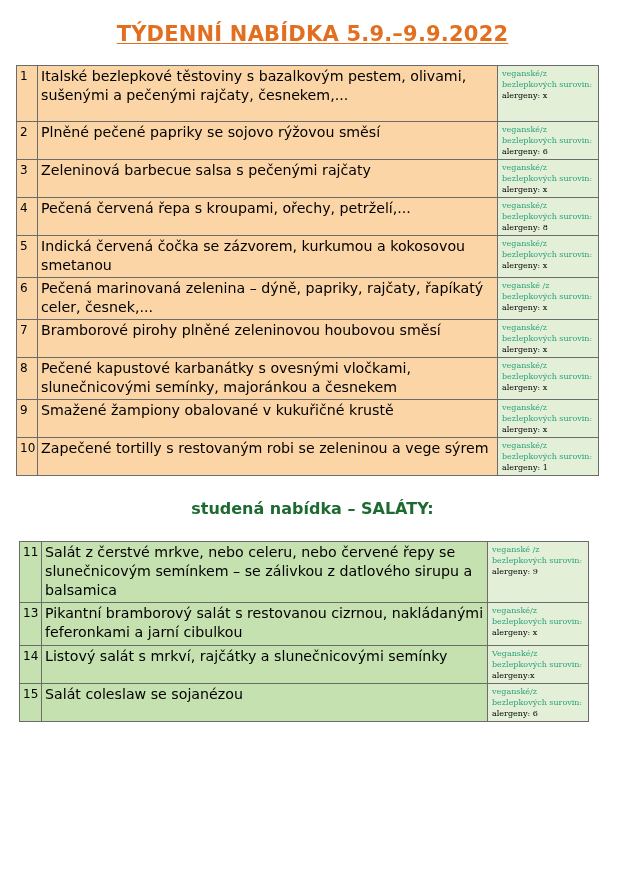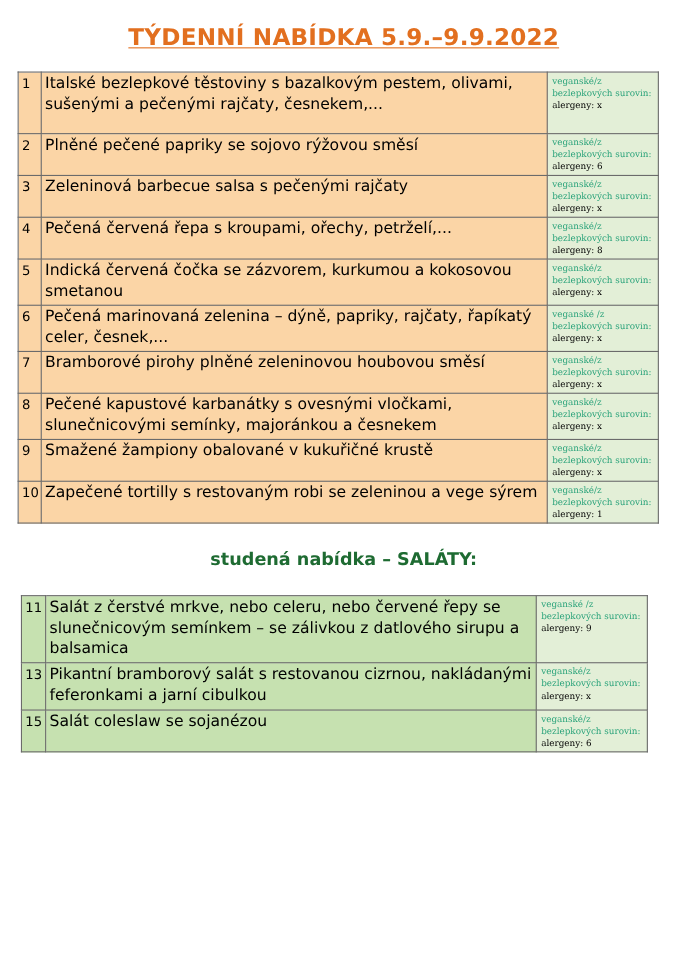--- a/index.html
+++ b/index.html
@@ -144,20 +144,28 @@
       </tr>
       <tr style="height: 43px;">
         <td class="num">13</td>
         <td class="dish">Pikantní bramborový salát s restovanou cizrnou, nakládanými feferonkami a jarní cibulkou</td>
         <td class="info">
           <span class="veg">veganské/z bezlepkových surovin:</span>
           <span class="al">alergeny: x</span>
         </td>
       </tr>
       <tr style="height: 36px;">
+        <td class="num">14</td>
+        <td class="dish">Listový salát s mrkví, rajčátky a slunečnicovými semínky</td>
+        <td class="info">
+          <span class="veg">Veganské/z bezlepkových surovin:</span>
+          <span class="al">alergeny:x</span>
+        </td>
+      </tr>
+      <tr style="height: 36px;">
         <td class="num">15</td>
         <td class="dish">Salát coleslaw se sojanézou</td>
         <td class="info">
           <span class="veg">veganské/z bezlepkových surovin:</span>
           <span class="al">alergeny: 6</span>
         </td>
       </tr>
     </tbody>
 </table>
 

